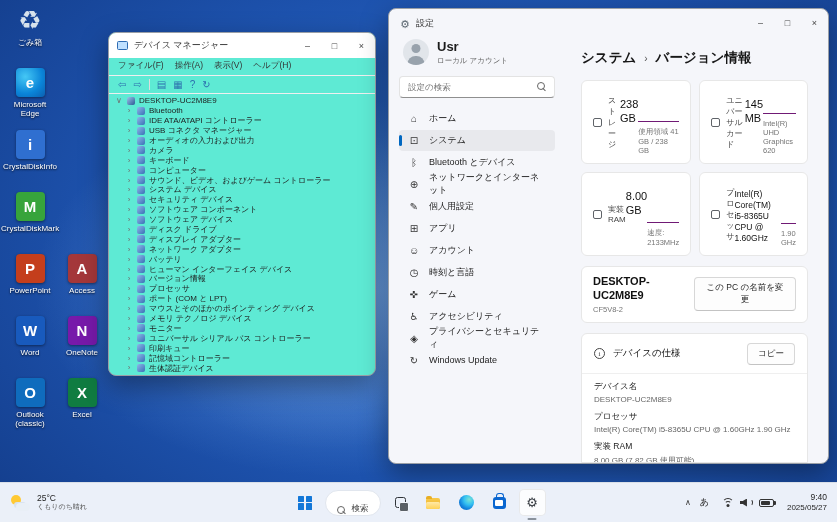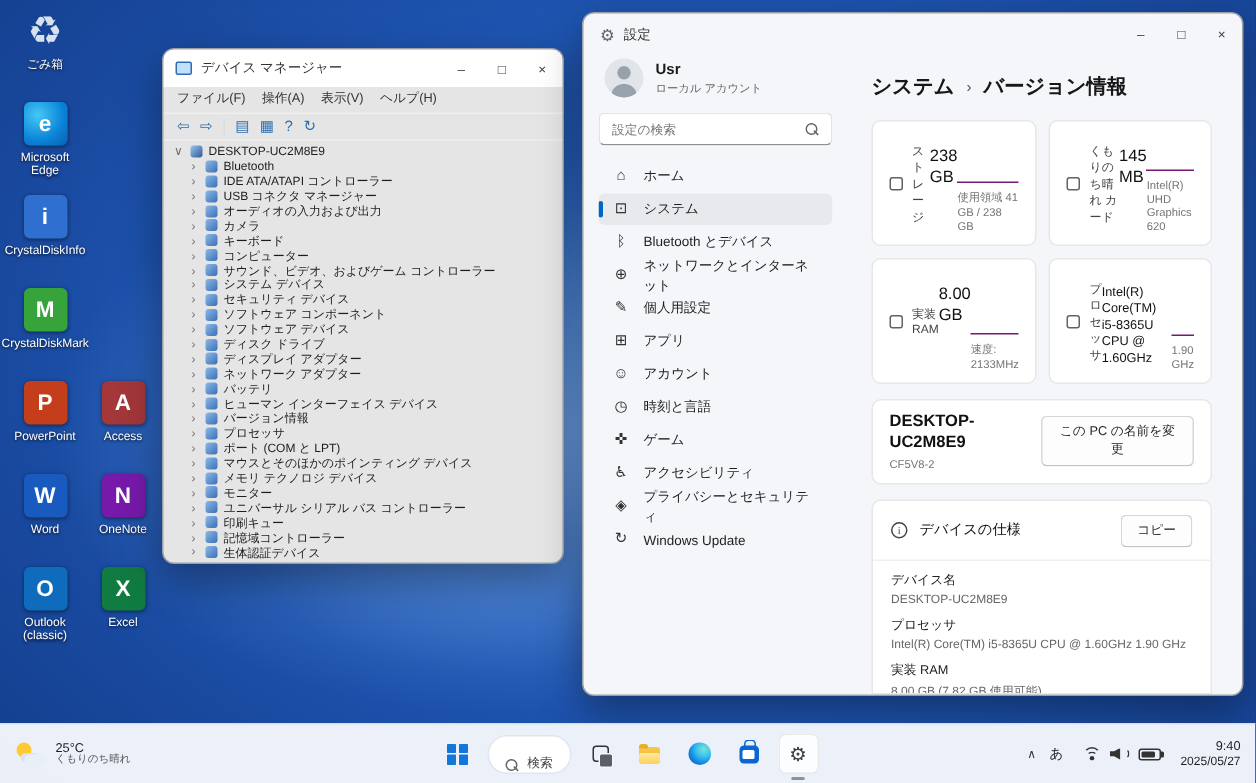--- a/index.html
+++ b/index.html
@@ -12,21 +12,21 @@
  background:radial-gradient(closest-side, rgba(160,205,255,.30), rgba(160,205,255,0));}
 
 
 .desktop{position:absolute;inset:0 0 40px 0}
 .dicon{position:absolute;width:48px;display:flex;flex-direction:column;align-items:center;gap:3px;cursor:pointer}
 .dicon-img{width:29px;height:29px;border-radius:4px;display:flex;align-items:center;justify-content:center;color:#fff;font-weight:bold;font-size:15px;box-shadow:0 1px 3px rgba(0,0,0,.45)}
 .dicon-img.plain{box-shadow:none;font-size:26px;font-weight:normal}
 .dicon-label{font-size:8px;color:#fff;text-align:center;text-shadow:0 1px 2px rgba(0,0,0,.85);line-height:1.15;max-width:58px}
 
 
-.win{position:absolute;background:#e5e5e5;border:1px solid #9a9fa6;border-radius:8px;box-shadow:0 10px 28px rgba(0,0,0,.38);overflow:hidden;display:flex;flex-direction:column}
+.win{position:absolute;background:#5eead4;border:1px solid #9a9fa6;border-radius:8px;box-shadow:0 10px 28px rgba(0,0,0,.38);overflow:hidden;display:flex;flex-direction:column}
 .winctl{margin-left:auto;display:flex;height:100%}
 .winctl span{width:27px;height:100%;display:flex;align-items:center;justify-content:center;font-size:9px;color:#444;cursor:pointer}
 
 
 #devmgr{left:108px;top:32px;width:268px;height:344px}
 .dm-titlebar{height:25px;display:flex;align-items:center;gap:6px;padding-left:8px;background:#fff;flex:0 0 auto}
 .dm-appicon{width:11px;height:9px;border:1.5px solid #2f6cb3;border-radius:1.5px;background:#bfe0ff}
 .dm-title{font-size:9px;color:#333}
 .dm-menubar{display:flex;gap:11px;padding:2px 9px 3px;font-size:8.5px;color:#333;border-bottom:1px solid #efefef;flex:0 0 auto}
 .menu-item{cursor:pointer}
@@ -45,21 +45,21 @@
 #settings{left:388px;top:8px;width:441px;height:456px;background:#f5f6fa}
 .st-titlebar{height:28px;display:flex;align-items:center;gap:6px;padding-left:11px;flex:0 0 auto}
 .st-gear::before{content:"⚙";font-size:11px;color:#5b6770}
 .st-title{font-size:9px;color:#333}
 .st-body{flex:1;display:flex;overflow:hidden}
 .st-side{width:176px;padding:0 10px;display:flex;flex-direction:column;flex:0 0 auto}
 .account{display:flex;align-items:center;gap:8px;padding:2px 4px 10px}
 .avatar{width:26px;height:26px;border-radius:50%;background:#e1e5ea;position:relative;overflow:hidden;flex:0 0 auto}
 .avatar::before{content:"";position:absolute;top:5px;left:50%;transform:translateX(-50%);width:9px;height:9px;border-radius:50%;background:#98a2ac}
 .avatar::after{content:"";position:absolute;top:17px;left:50%;transform:translateX(-50%);width:17px;height:10px;border-radius:8px 8px 0 0;background:#98a2ac}
-.acc-name{font-size:10px;color:#1b1b1b;font-weight:bold}
+.acc-name{font-size:13px;color:#1b1b1b;font-weight:bold}
 .acc-type{font-size:7.5px;color:#666;margin-top:1px}
 .searchbox{height:22px;background:#fff;border:1px solid #e3e3e3;border-bottom:1px solid #8f8f8f;border-radius:4px;display:flex;align-items:center;padding:0 8px;margin-bottom:10px}
 .search-input{border:none;outline:none;flex:1;font-size:8.5px;color:#333;background:transparent;font-family:Liberation Sans, sans-serif}
 .search-input::placeholder{color:#767676}
 .mag{width:9px;height:9px;position:relative;flex:0 0 auto}
 .mag::before{content:"";position:absolute;left:0;top:0;width:6px;height:6px;border:1.1px solid #666;border-radius:50%}
 .mag::after{content:"";position:absolute;width:4px;height:1.1px;background:#666;transform:rotate(45deg);left:5px;top:6.5px}
 .nav{flex:1;display:flex;flex-direction:column;gap:1px;overflow:hidden}
 .nav-item{display:flex;align-items:center;gap:9px;height:21px;padding:0 9px;border-radius:4px;font-size:9px;color:#1f1f1f;position:relative;cursor:pointer}
 .nav-item.sel{background:rgba(0,0,0,.05)}
@@ -436,21 +436,21 @@
             <div class="card-head">
               <span class="card-ic"></span>
               <span>ストレージ</span>
             </div>
             <div class="card-val">238 GB</div>
             <div class="card-foot">使用領域 41 GB / 238 GB</div>
           </div>
           <div class="card">
             <div class="card-head">
               <span class="card-ic"></span>
-              <span>くもりのち晴れ カード</span>
+              <span>ユニバーサル カード</span>
             </div>
             <div class="card-val">145 MB</div>
             <div class="card-foot">Intel(R) UHD Graphics 620</div>
           </div>
           <div class="card">
             <div class="card-head">
               <span class="card-ic"></span>
               <span>実装 RAM</span>
             </div>
             <div class="card-val">8.00 GB</div>

